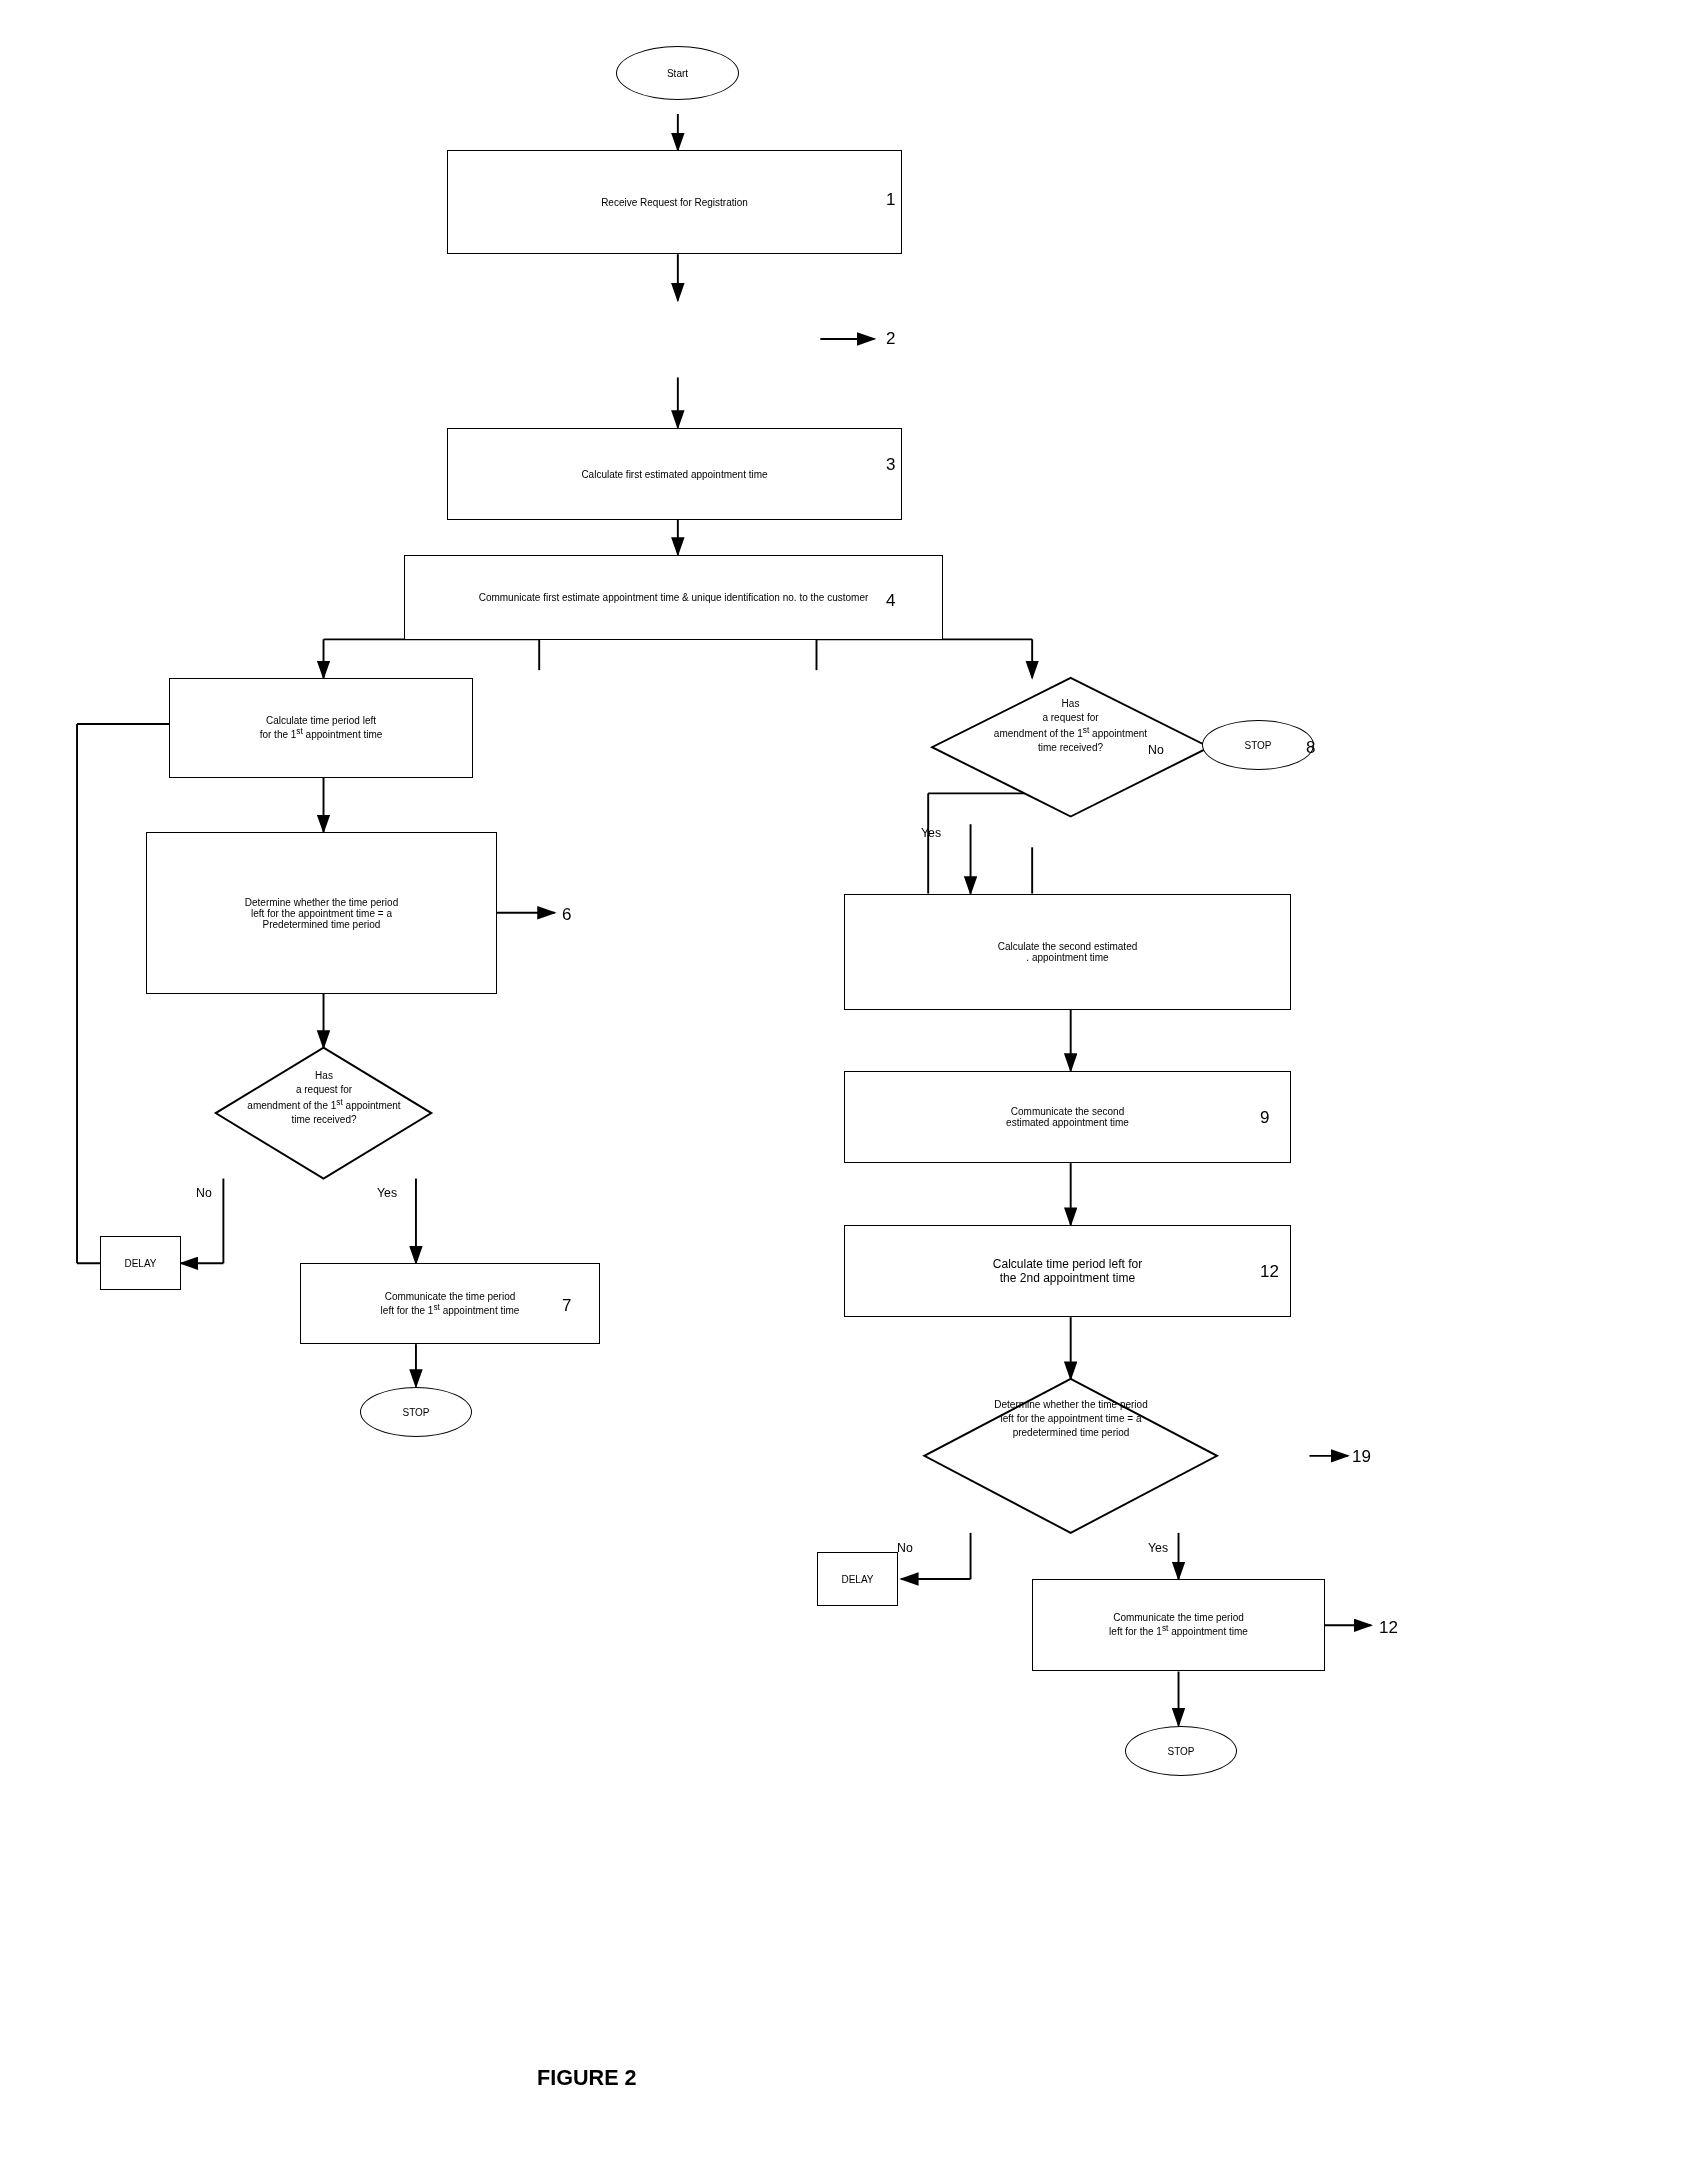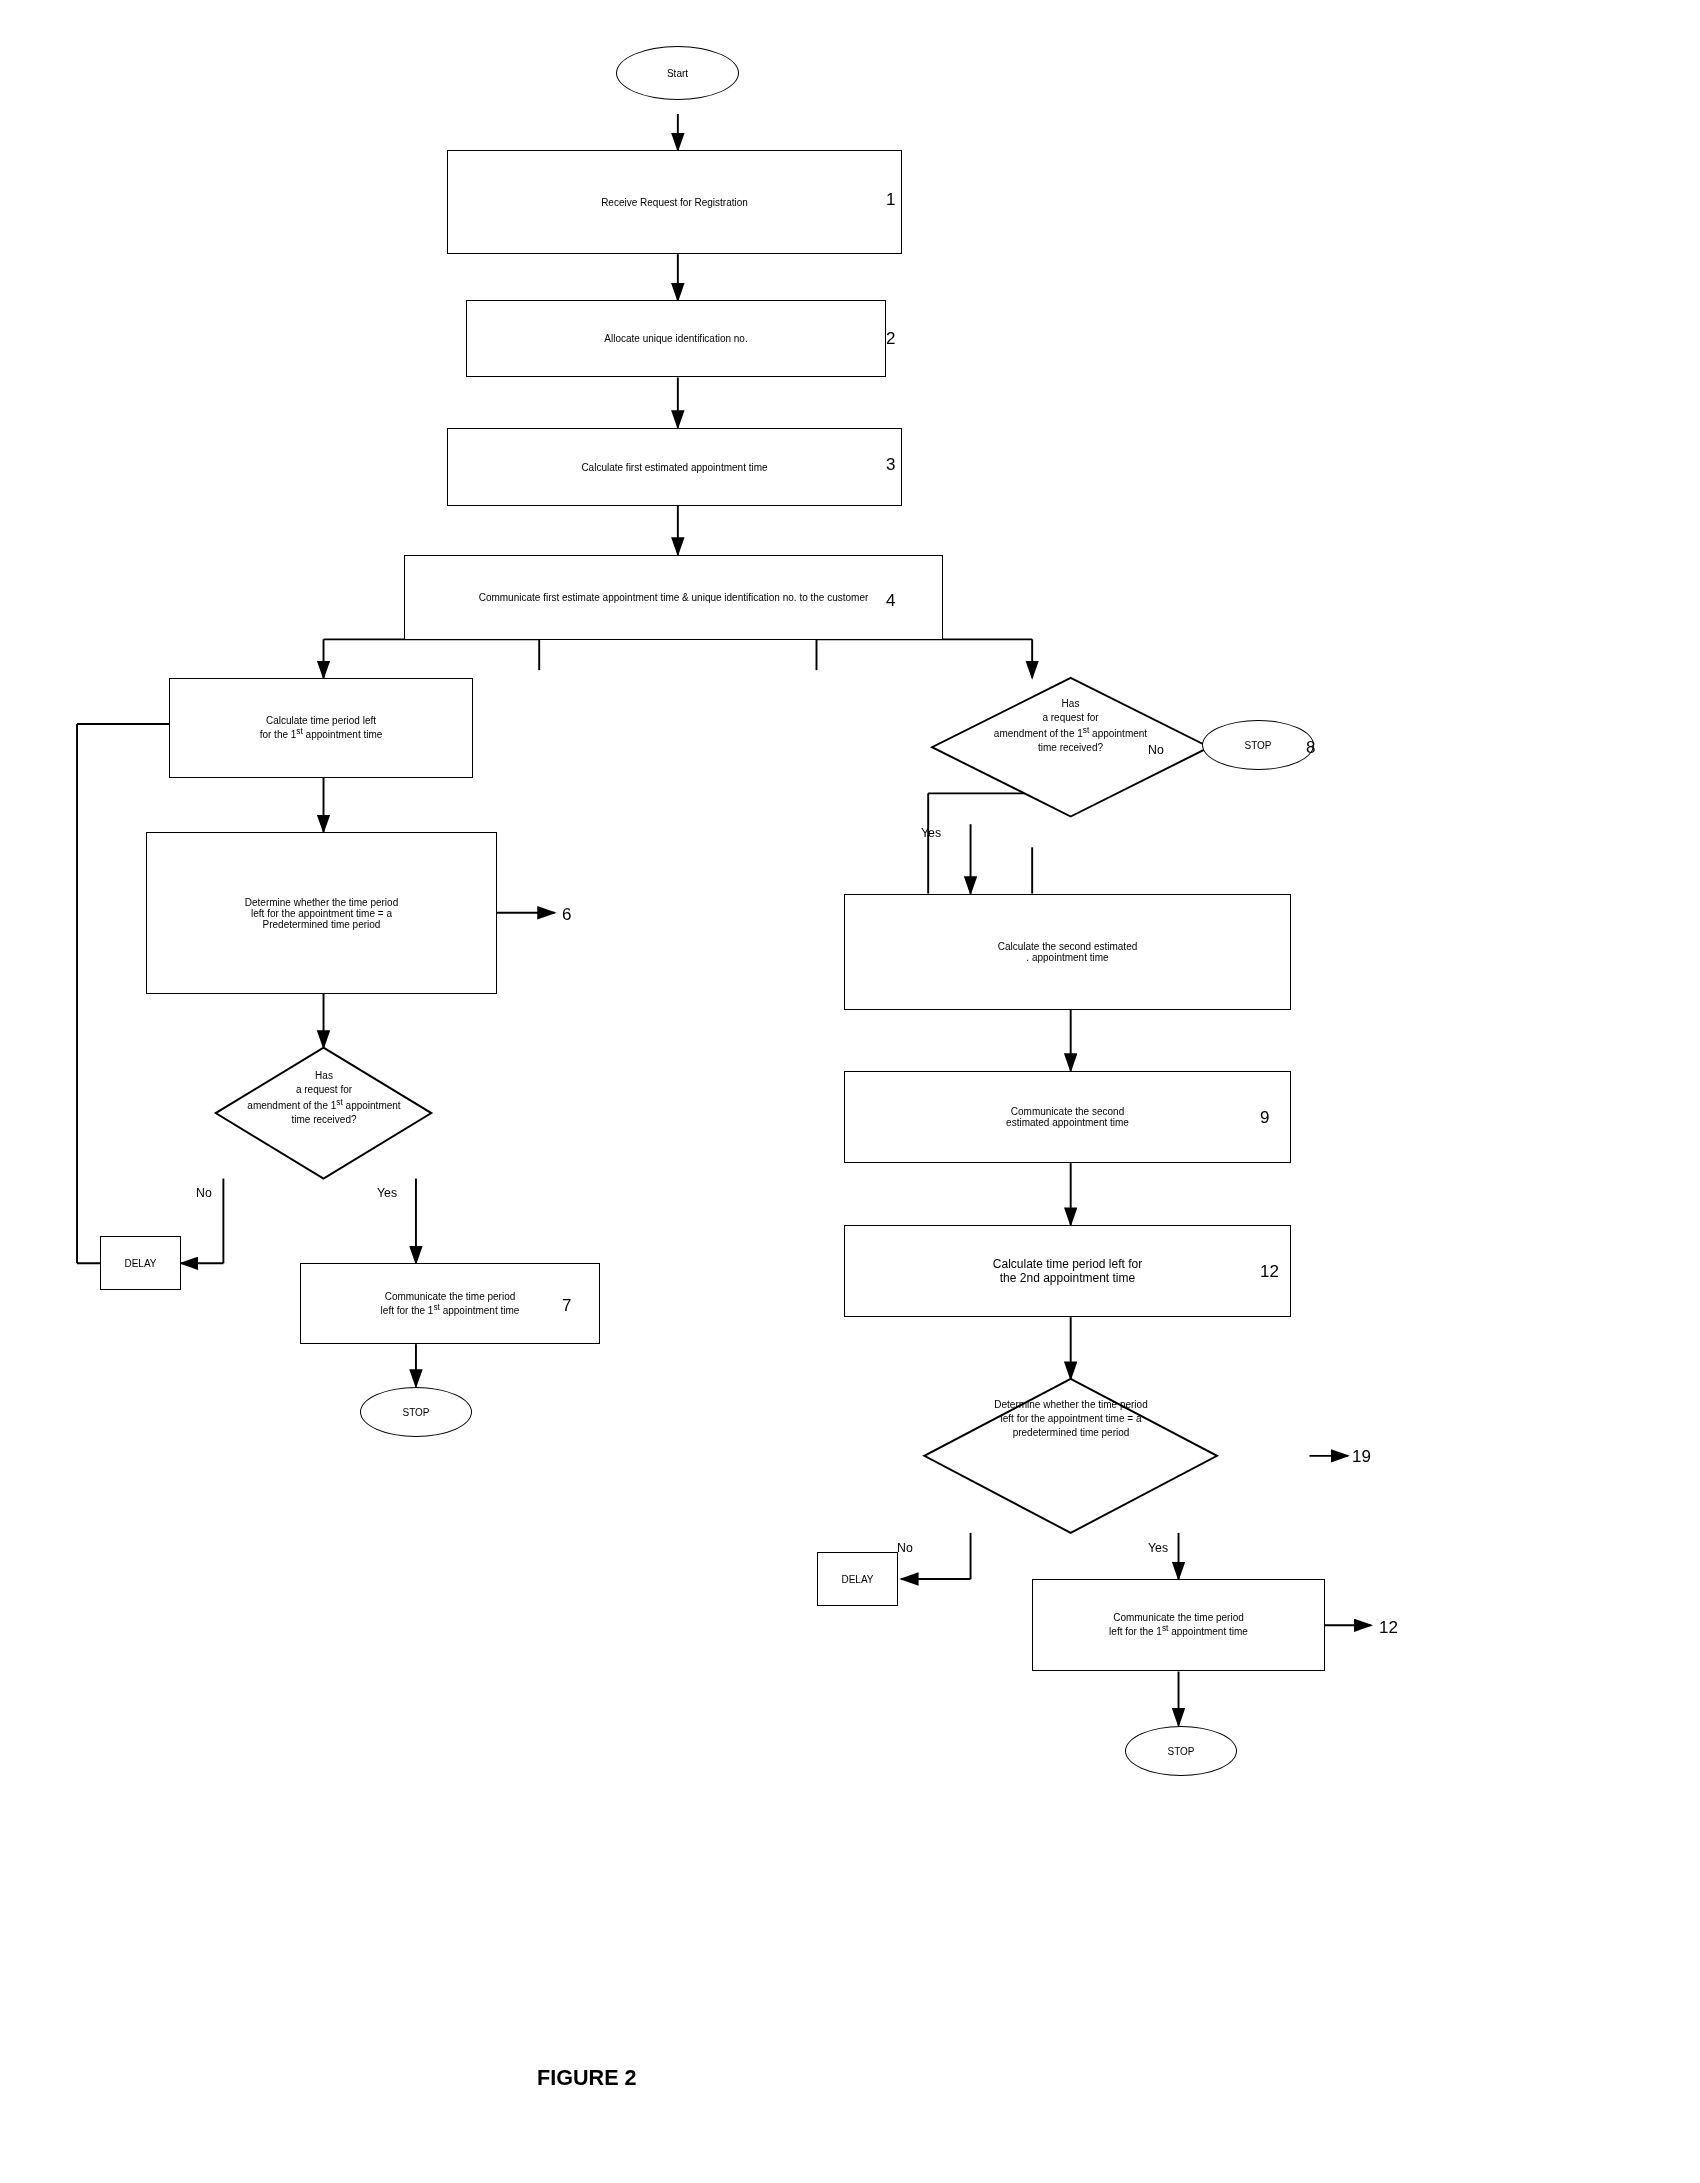--- a/index.html
+++ b/index.html
@@ -151,26 +151,23 @@
 
   <div class="node node-oval" style="left:616px; top:46px; width:123px; height:54px;">
     <span>Start</span>
   </div>
 
   <div class="node node-rect" style="left:447px; top:150px; width:455px; height:104px;">
     <span>Receive Request for Registration</span>
   </div>
   <div class="step-num" style="left:886px; top:190px;">1</div>
 
-  <div class="node node-rect" style="left:466px; top:300px; width:420px; height:77px;">
-    <span>Allocate unique identification no.</span>
-  </div>
   <div class="step-num" style="left:886px; top:329px;">2</div>
 
-  <div class="node node-rect" style="left:447px; top:428px; width:455px; height:78px;">
+  <div class="node node-rect" style="left:447px; top:428px; width:455px; height:92px;">
     <span>Calculate first estimated appointment time</span>
   </div>
   <div class="step-num" style="left:886px; top:455px;">3</div>
 
   <div class="node node-rect" style="left:404px; top:555px; width:539px; height:85px;">
     <span style="white-space: pre-line; font-size:10px;">Communicate first estimate appointment time &amp; unique identification no. to the customer</span>
   </div>
   <div class="step-num" style="left:886px; top:591px;">4</div>
 
   <div class="node node-rect" style="left:169px; top:678px; width:304px; height:100px;">

